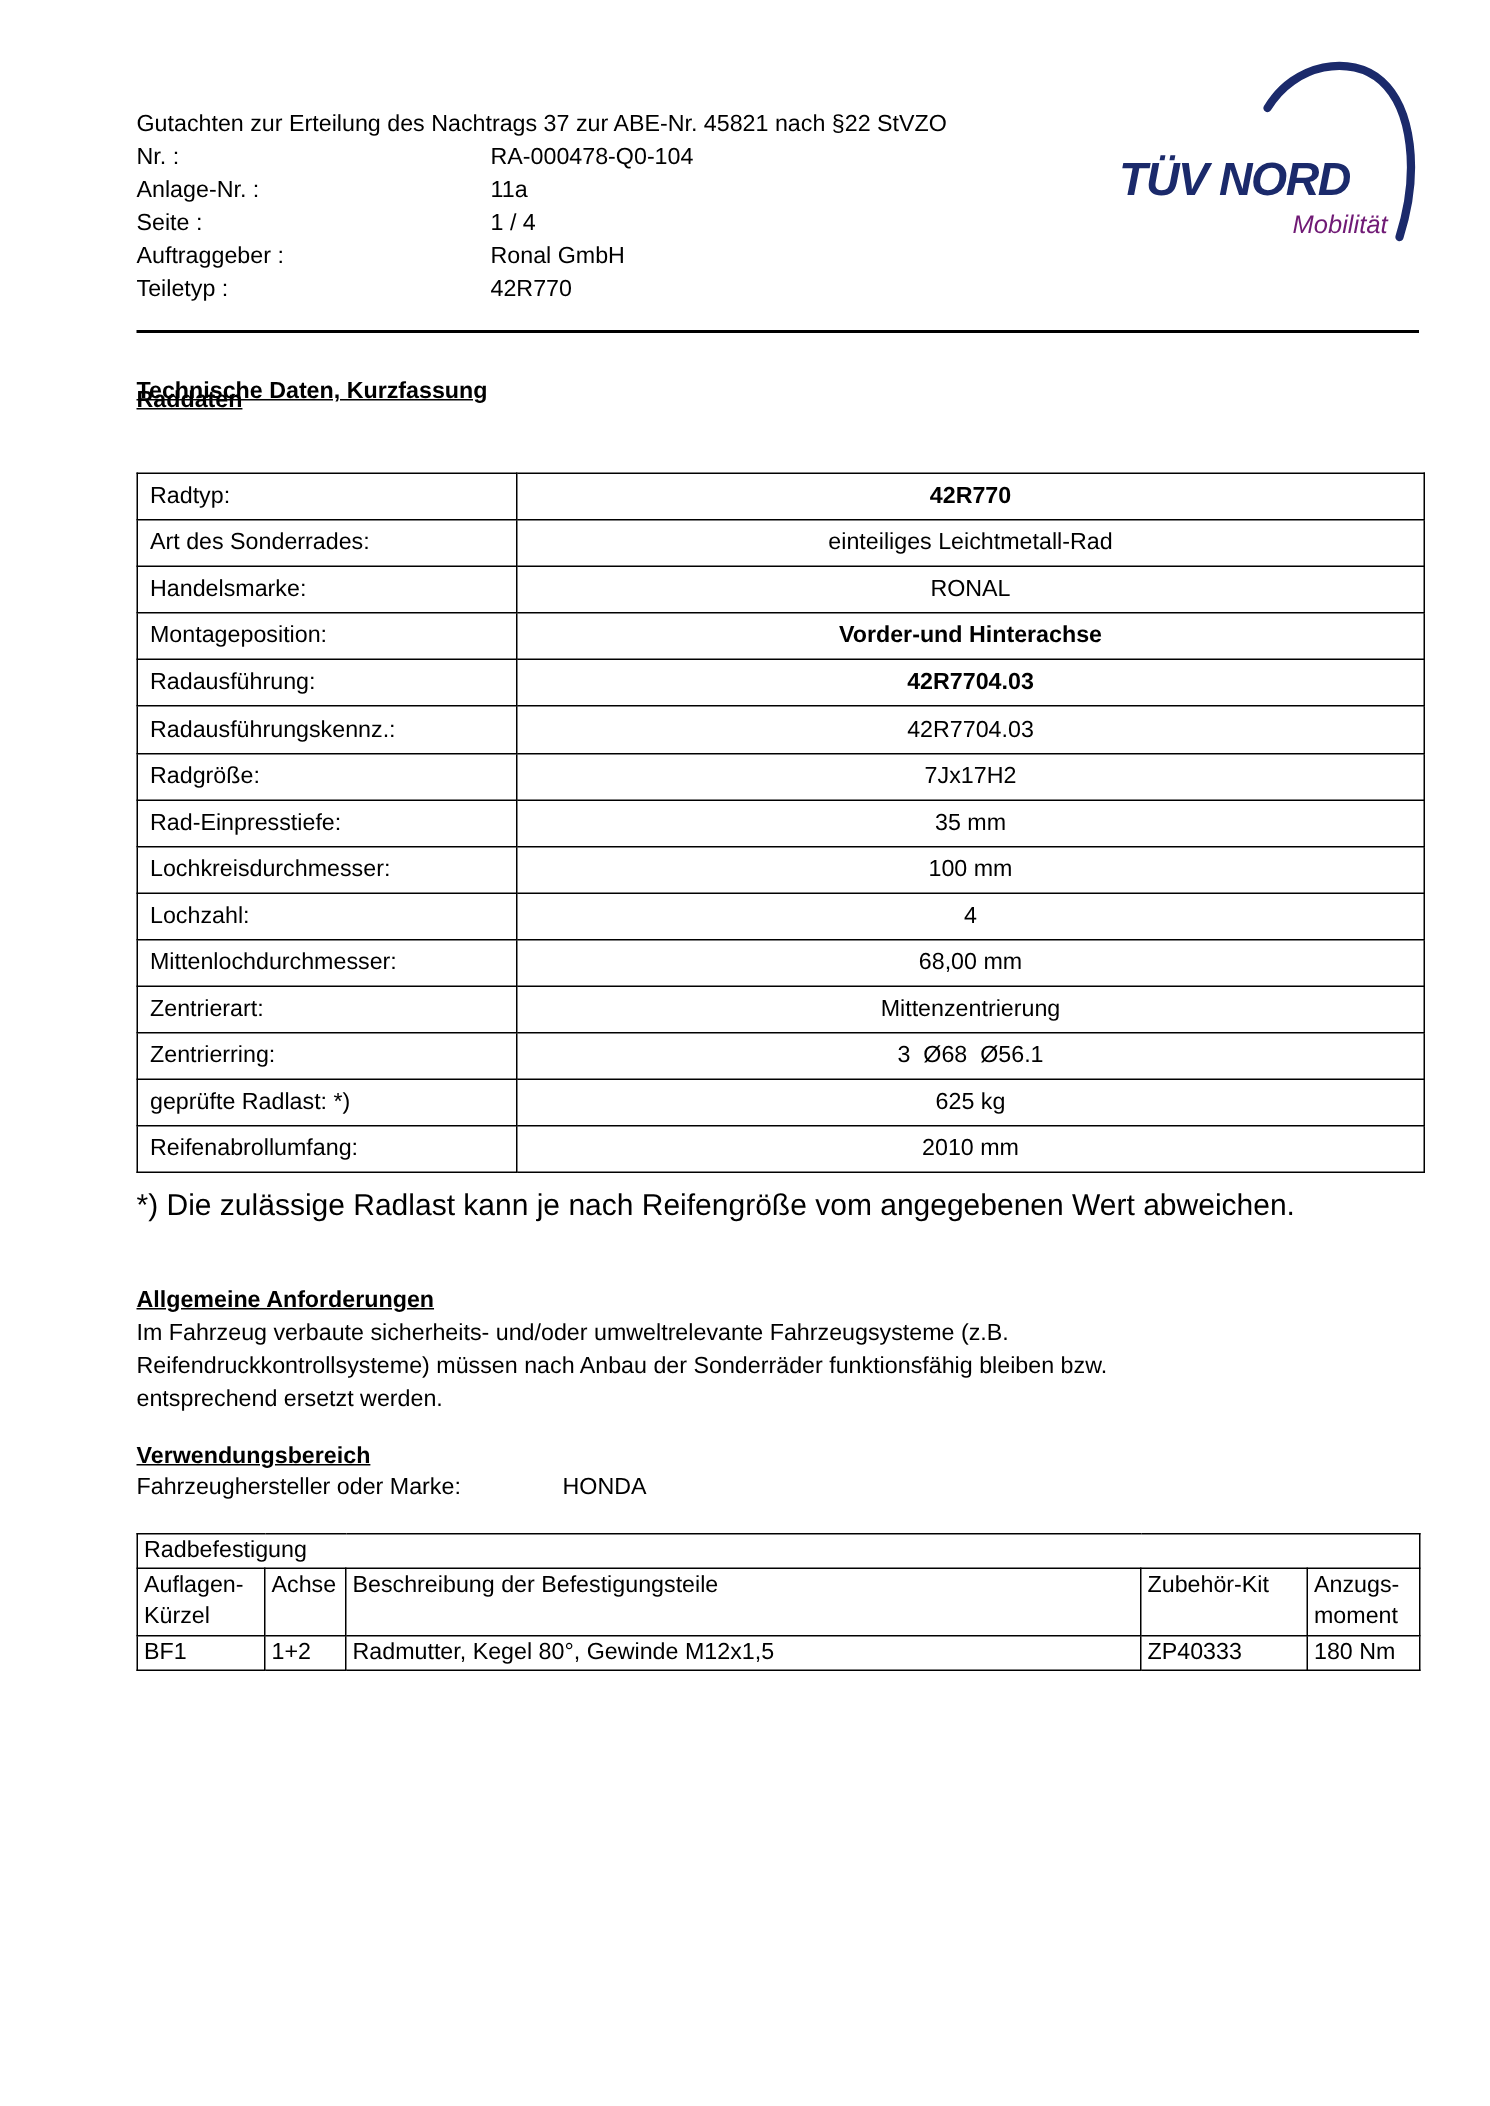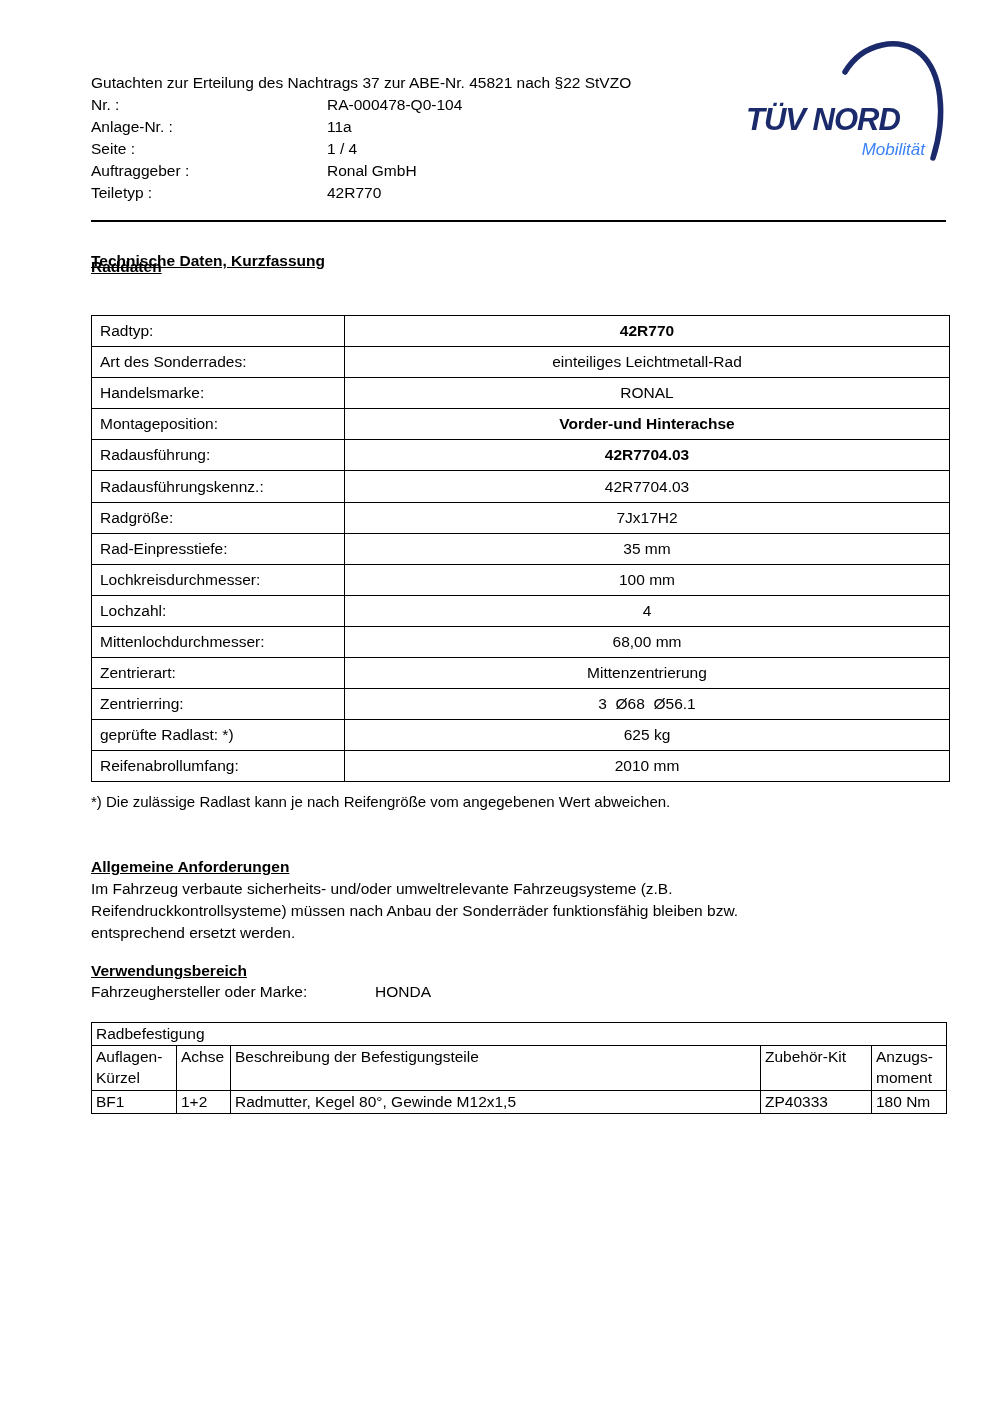--- a/index.html
+++ b/index.html
@@ -11,34 +11,34 @@
   .header-block{left:91px;top:72px;width:660px;font-size:15.5px;line-height:22px;}
   .hrow{display:flex;}
   .hlabel{flex:0 0 236px;}
   .rule{left:91px;top:220px;width:855px;border-top:2px solid #000;height:0;}
 
   
   .logo{left:738px;top:36px;width:215px;height:140px;}
   .logo svg{position:absolute;right:4px;top:0;}
   .logo-brand{position:absolute;left:8px;top:66px;font-size:31px;font-weight:bold;
               font-style:italic;letter-spacing:-1px;white-space:nowrap;}
-  .logo-sub{position:absolute;right:28px;top:104px;font-size:17px;font-style:italic;color:#3b82f6;text-align:center;}
+  .logo-sub{position:absolute;right:28px;top:104px;font-size:17px;font-style:italic;color:#701a75;text-align:center;}
 
   
   .sec{font-size:15.5px;font-weight:bold;text-decoration:underline;line-height:22px;}
 
   
   table{border-collapse:collapse;}
   .raddaten{left:91px;top:315px;width:859px;}
   .raddaten td{border:1.5px solid #000;font-size:15.5px;padding:0 8px;height:30.1px;}
   .raddaten .lbl{width:236px;text-align:left;}
   .raddaten .val{text-align:center;white-space:pre-wrap;}
   .bold{font-weight:bold;}
 
-  .footnote{left:91px;top:793px;font-size:15px;}
+  .footnote{left:91px;top:793px;font-size:20px;}
 
   .allg-head{left:91px;top:856px;}
   .allg-par{left:91px;top:878px;font-size:15.5px;line-height:22px;}
 
   .verw-head{left:91px;top:960px;}
   .verw-row{left:91px;top:983px;font-size:15.5px;display:flex;}
   .verw-label{flex:0 0 284px;}
 
   
   .befestigung{left:91px;top:1022px;width:855px;table-layout:fixed;}

